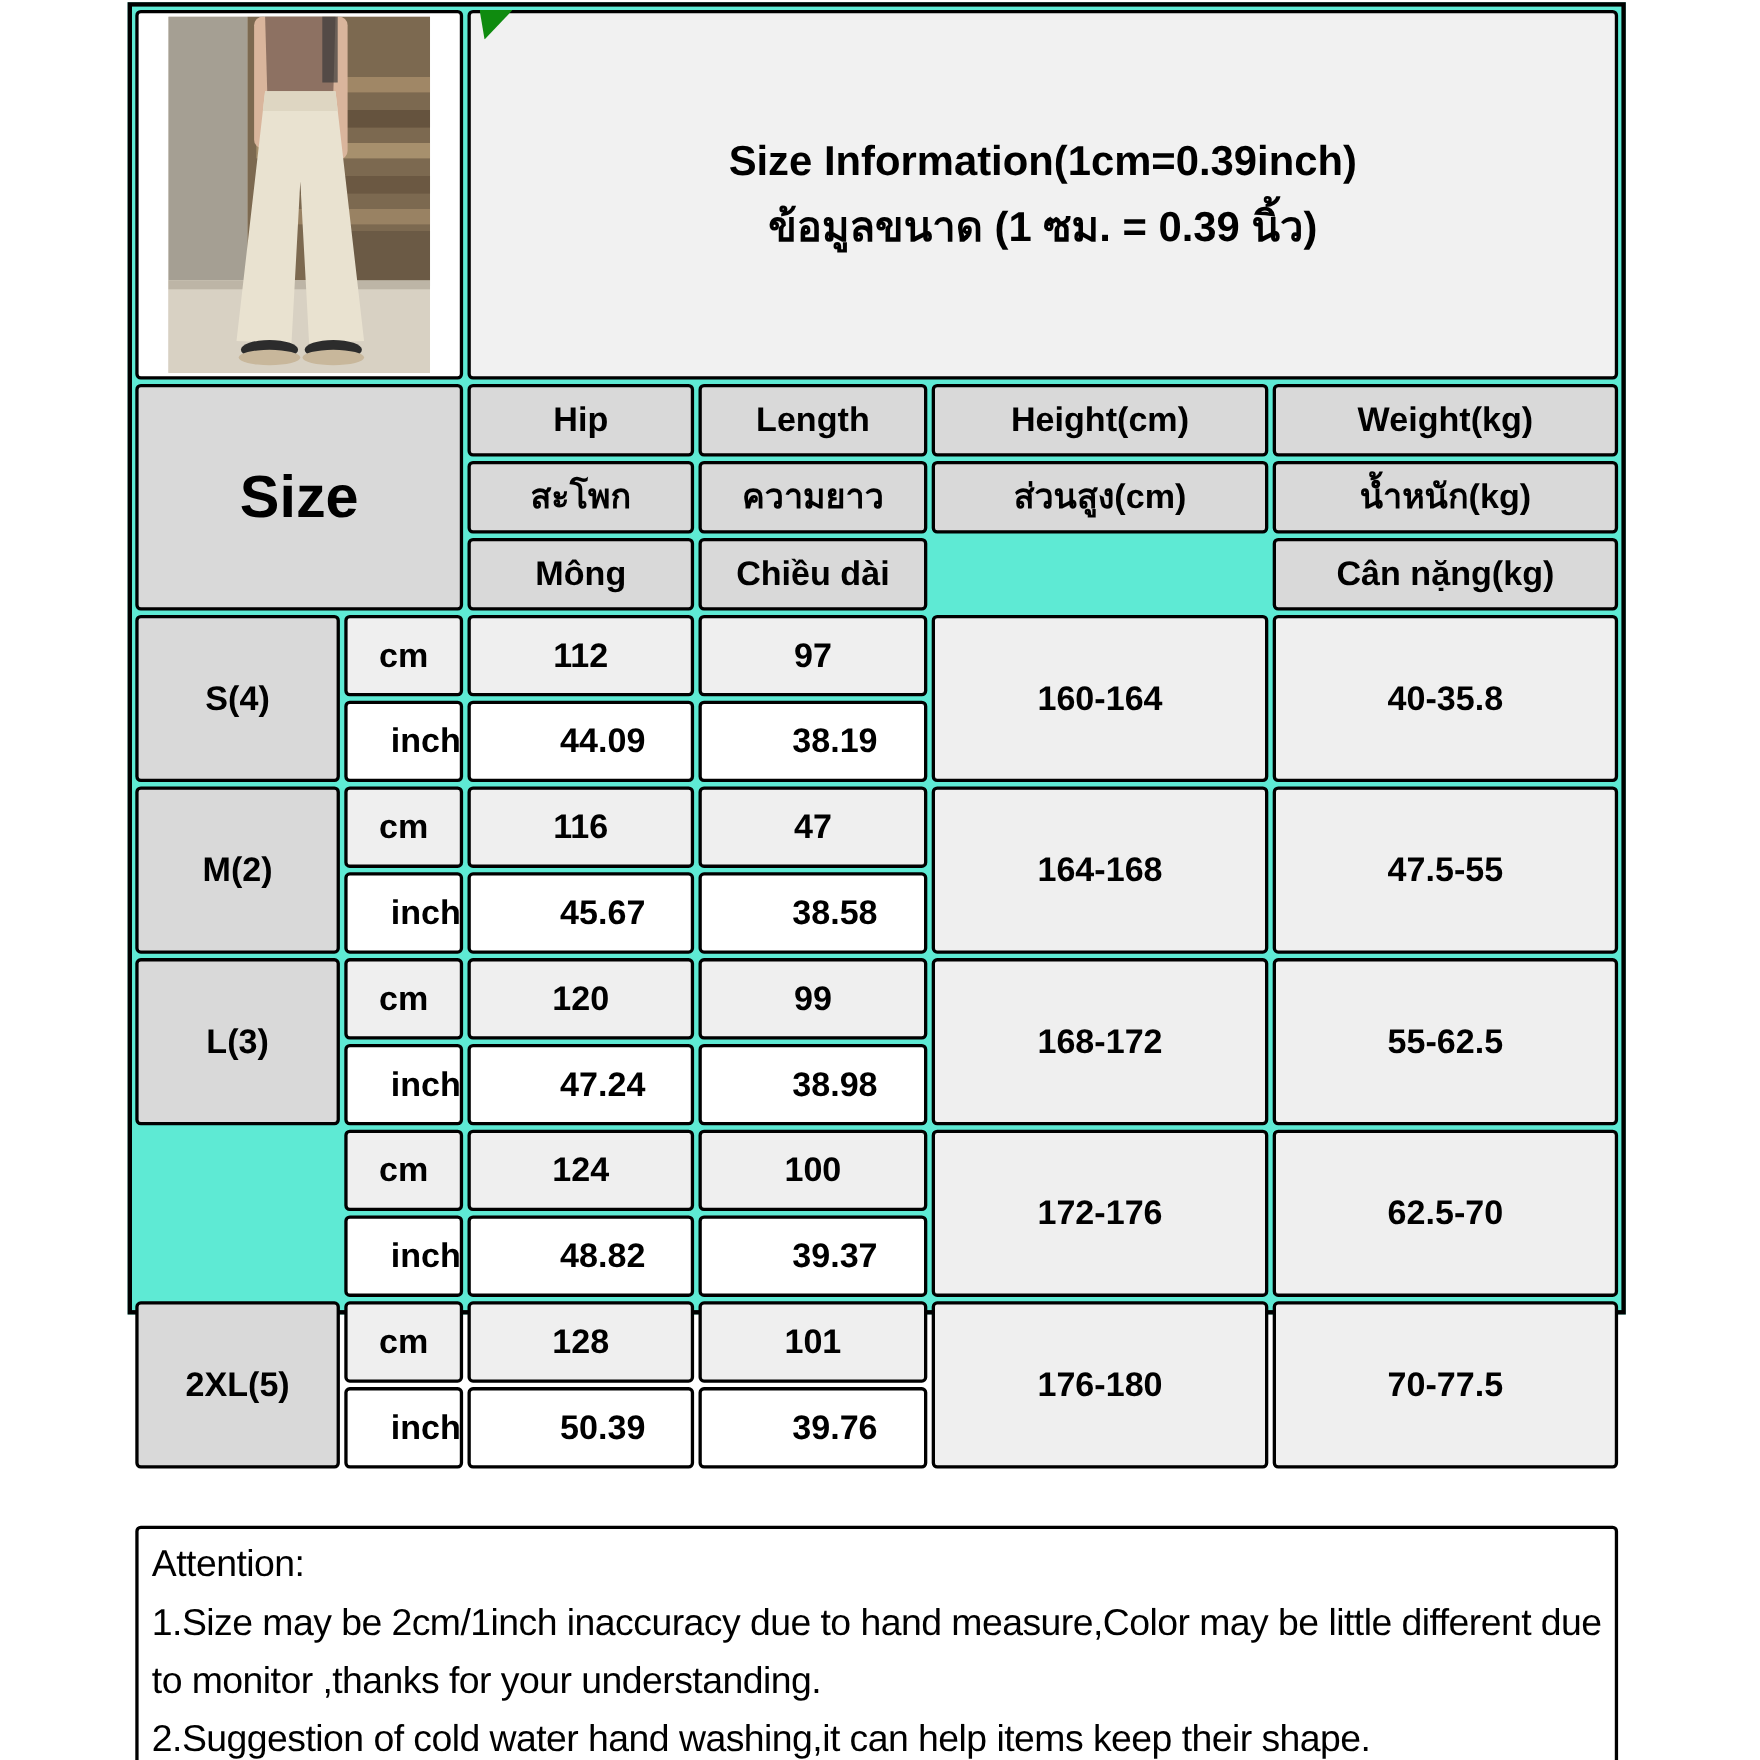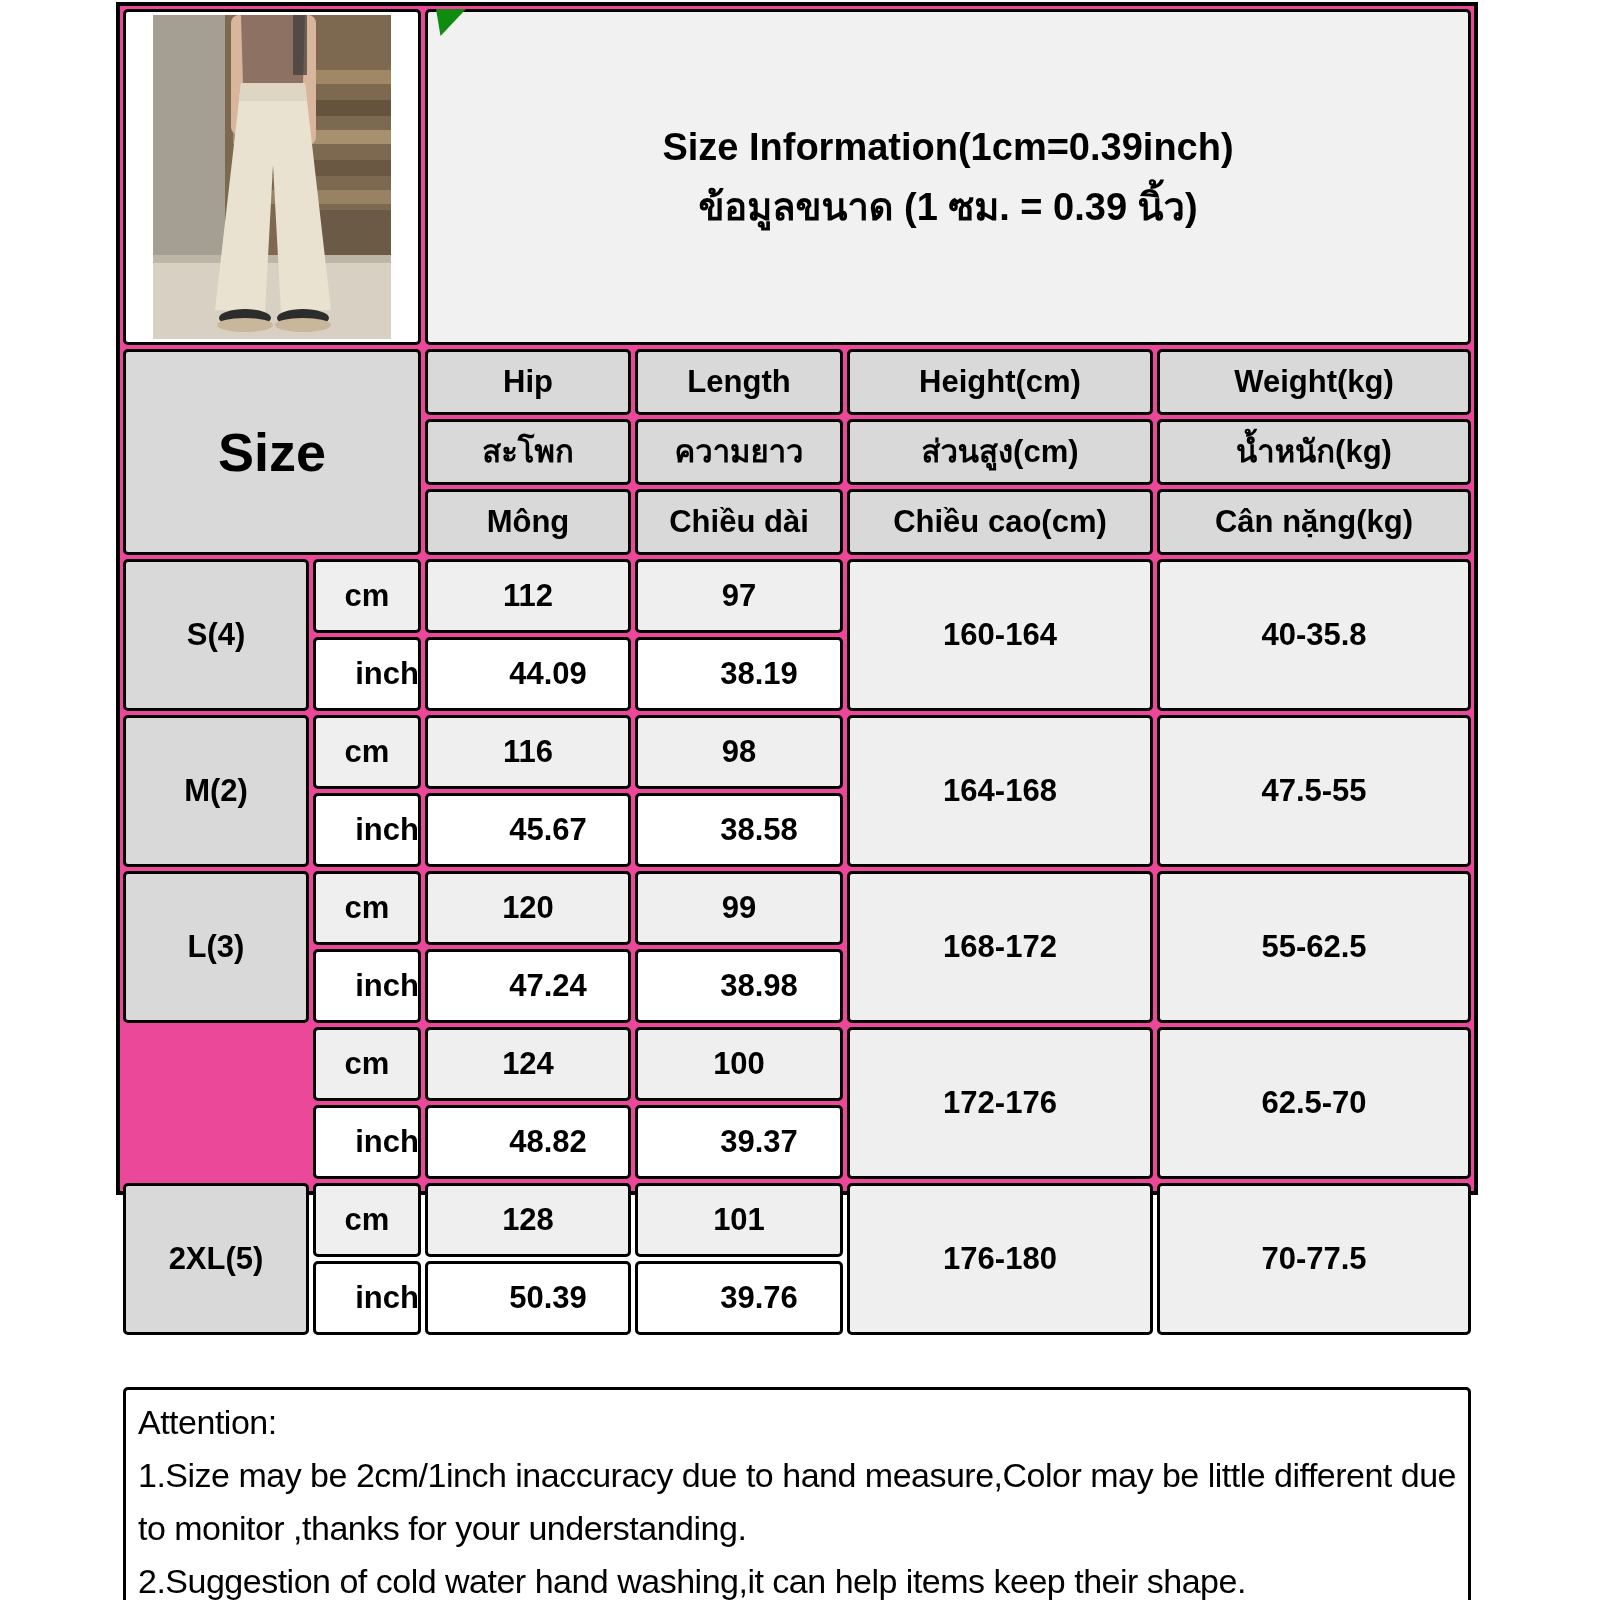--- a/index.html
+++ b/index.html
@@ -6,21 +6,21 @@
   body{
     width:1600px;height:1600px;position:relative;
     font-family:"Liberation Sans","DejaVu Sans",sans-serif;
     color:#000;
   }
   .sheet{
     position:absolute;left:116px;top:2px;
     width:1362px;height:1193px;
     box-sizing:border-box;
     border:4px solid #000;
-    background:#ec4899;
+    background:#5eead4;
     display:grid;
     grid-template-columns:186px 108px 206px 208px 306px 1fr;
     grid-template-rows:336px 66px 66px 66px repeat(10,74px) 1fr;
     gap:4px;
     padding:3px;
   }
   .cell{
     box-sizing:border-box;
     border:3px solid #000;
     border-radius:5px;
@@ -101,37 +101,36 @@
   <div class="cell gray" style="grid-area:2/5/3/6">Height(cm)</div>
   <div class="cell gray" style="grid-area:2/6/3/7">Weight(kg)</div>
 
   <div class="cell gray" style="grid-area:3/3/4/4">สะโพก</div>
   <div class="cell gray" style="grid-area:3/4/4/5">ความยาว</div>
   <div class="cell gray" style="grid-area:3/5/4/6">ส่วนสูง(cm)</div>
   <div class="cell gray" style="grid-area:3/6/4/7">น้ำหนัก(kg)</div>
 
   <div class="cell gray" style="grid-area:4/3/5/4">Mông</div>
   <div class="cell gray" style="grid-area:4/4/5/5">Chiều dài</div>
-  <div class="cell gray" style="grid-area:4/5/5/6">Chiều cao(cm)</div>
   <div class="cell gray" style="grid-area:4/6/5/7">Cân nặng(kg)</div>
 
   <div class="cell gray" style="grid-area:5/1/7/2">S(4)</div>
   <div class="cell" style="grid-area:5/2/6/3">cm</div>
   <div class="cell" style="grid-area:5/3/6/4">112</div>
   <div class="cell" style="grid-area:5/4/6/5">97</div>
   <div class="cell" style="grid-area:5/5/7/6">160-164</div>
   <div class="cell" style="grid-area:5/6/7/7">40-35.8</div>
   <div class="cell white" style="grid-area:6/2/7/3">inch</div>
   <div class="cell white" style="grid-area:6/3/7/4">44.09</div>
   <div class="cell white" style="grid-area:6/4/7/5">38.19</div>
 
   <div class="cell gray" style="grid-area:7/1/9/2">M(2)</div>
   <div class="cell" style="grid-area:7/2/8/3">cm</div>
   <div class="cell" style="grid-area:7/3/8/4">116</div>
-  <div class="cell" style="grid-area:7/4/8/5">98</div>
+  <div class="cell" style="grid-area:7/4/8/5">47</div>
   <div class="cell" style="grid-area:7/5/9/6">164-168</div>
   <div class="cell" style="grid-area:7/6/9/7">47.5-55</div>
   <div class="cell white" style="grid-area:8/2/9/3">inch</div>
   <div class="cell white" style="grid-area:8/3/9/4">45.67</div>
   <div class="cell white" style="grid-area:8/4/9/5">38.58</div>
 
   <div class="cell gray" style="grid-area:9/1/11/2">L(3)</div>
   <div class="cell" style="grid-area:9/2/10/3">cm</div>
   <div class="cell" style="grid-area:9/3/10/4">120</div>
   <div class="cell" style="grid-area:9/4/10/5">99</div>

